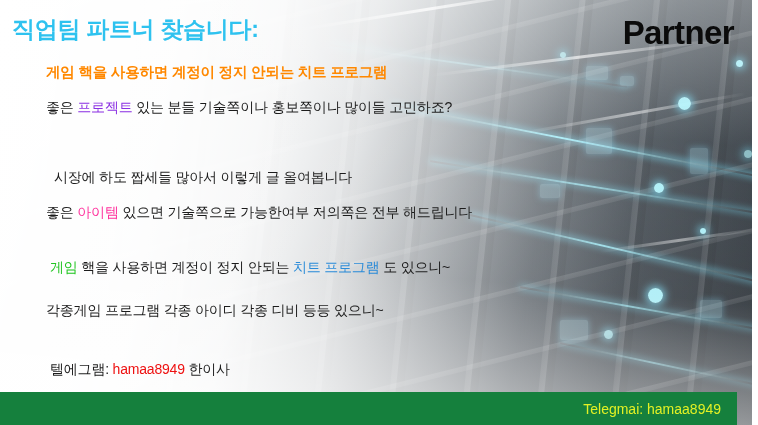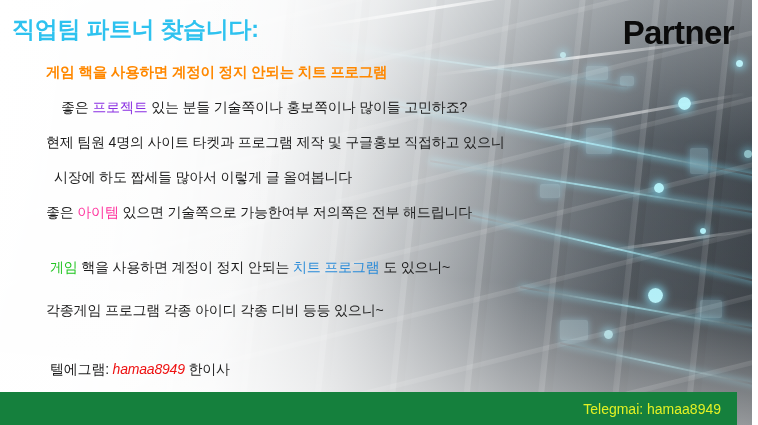--- a/index.html
+++ b/index.html
@@ -160,33 +160,33 @@
 
   .body-line {
     position: absolute;
     font-size: 14px;
     color: #1c1c1c;
     letter-spacing: -0.2px;
     white-space: nowrap;
   }
   .body-line .em { font-weight: normal; }
 
-  .l1 { left: 61px;  top: 99px;  }
+  .l1 { left: 46px;  top: 99px;  }
   .l2 { left: 46px;  top: 134px; }
   .l3 { left: 54px;  top: 169px; }
   .l4 { left: 46px;  top: 204px; }
   .l5 { left: 50px;  top: 259px; }
   .l6 { left: 46px;  top: 302px; }
   .l7 { left: 50px;  top: 361px; }
 
   .c-purple  { color: #8a2fe2; }
   .c-pink    { color: #ff2f9c; }
   .c-green   { color: #22c522; }
   .c-blue    { color: #2a8bd8; }
-  .c-red     { color: #ee1111; font-style: italic; }
+  .c-red     { color: #ee1111; }
 
   .footer-bar {
     position: absolute;
     left: 0;
     right: 15px;
     bottom: 0;
     height: 33px;
     background: #15803d;
   }
   .footer-text {
@@ -248,23 +248,20 @@
     <div class="slide-title">직업팀 파트너 찾습니다:</div>
 
     <div class="brand">Partner</div>
 
     <div class="headline">게임 핵을 사용하면 계정이 정지 안되는 치트 프로그램</div>
 
     <div class="body-line l1">
       <span>좋은 </span><span class="em c-purple">프로젝트</span><span> 있는 분들  기술쪽이나 홍보쪽이나 많이들 고민하죠?</span>
     </div>
 
-    <div class="body-line l2">
-      <span>현제 팀원 4명의  사이트 타켓과  프로그램 제작 및 구글홍보 직접하고 있으니</span>
-    </div>
 
     <div class="body-line l3">
       <span>시장에 하도 짭세들 많아서  이렇게 글 올여봅니다</span>
     </div>
 
     <div class="body-line l4">
       <span>좋은 </span><span class="em c-pink">아이템</span><span> 있으면 기술쪽으로 가능한여부 저의쪽은 전부 해드립니다</span>
     </div>
 
     <div class="body-line l5">

